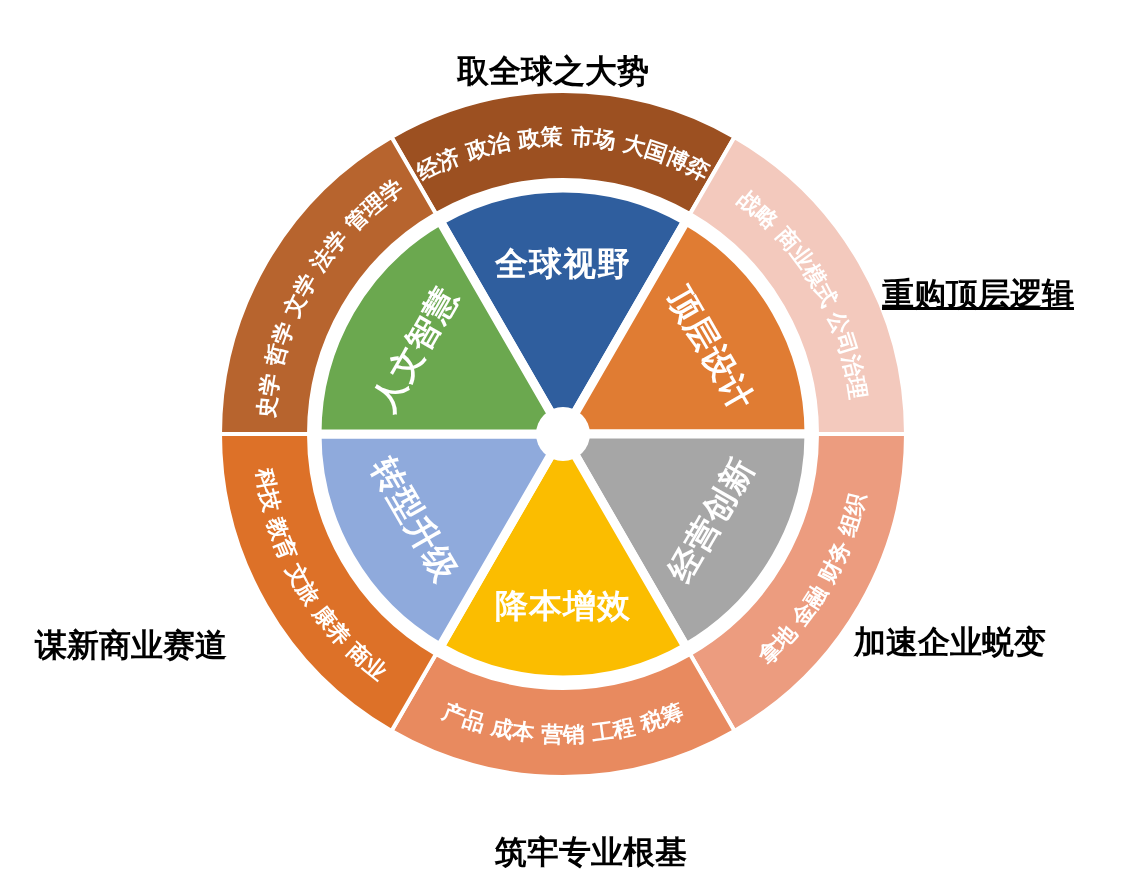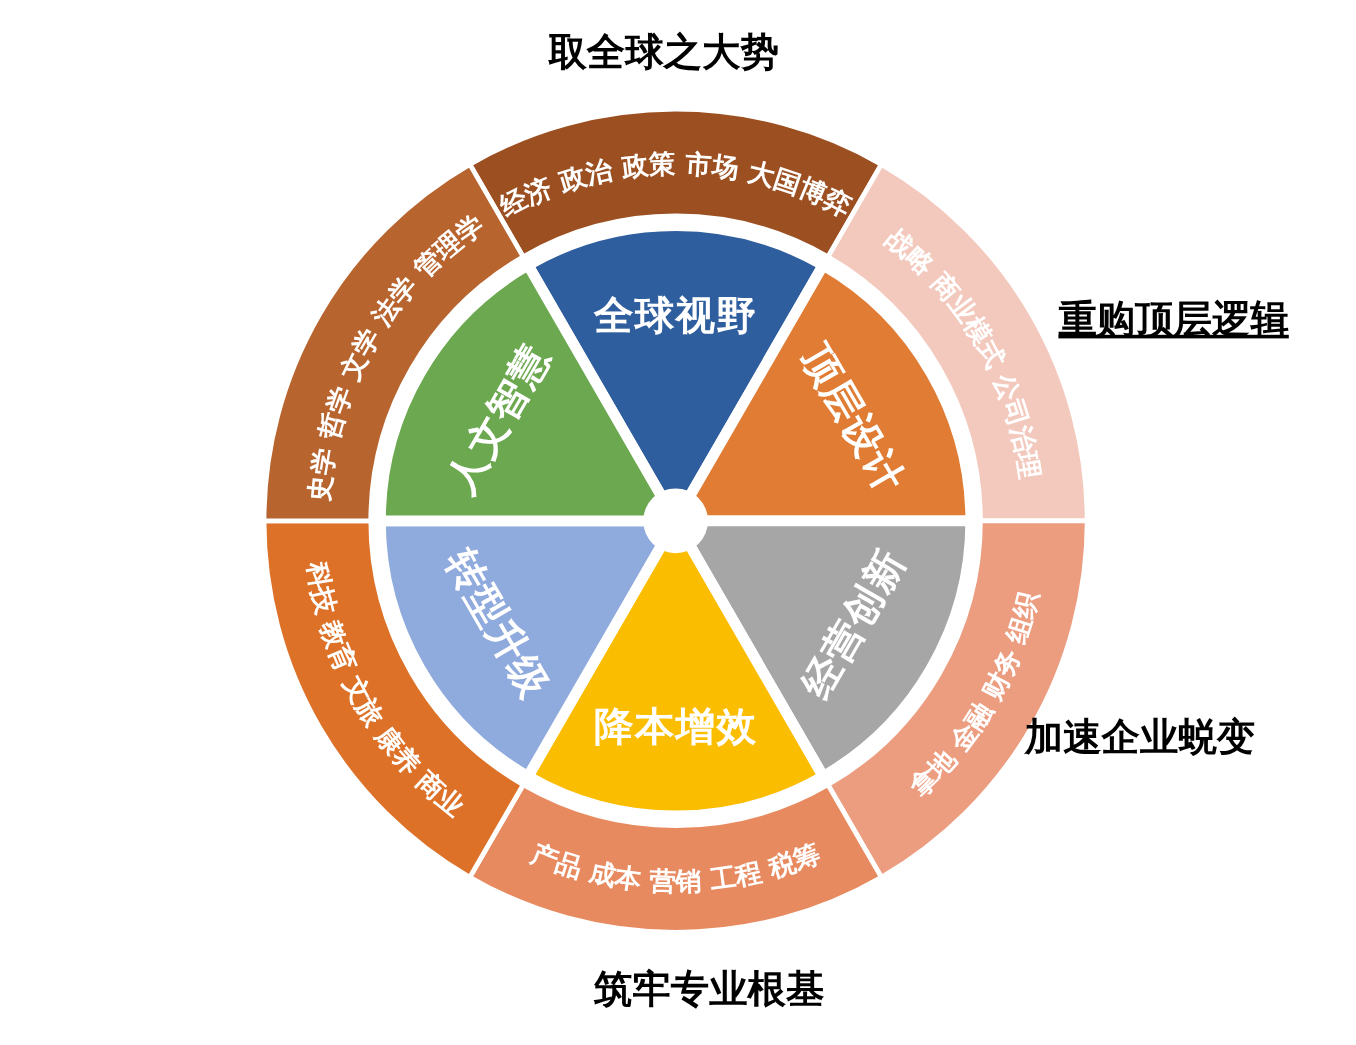--- a/index.html
+++ b/index.html
@@ -12,20 +12,21 @@
   }
   .wheel-svg{position:absolute;left:0;top:0;width:1130px;height:871px;}
   .outer-label{
     position:absolute;
     font-weight:800;
     font-size:32px;
     color:#000000;
     white-space:nowrap;
     letter-spacing:0px;
     line-height:1.05;
+    margin-top:28px;
   }
   .lbl-top{left:457px;top:27px;}
   .lbl-top-left{left:55px;top:226px;}
   .lbl-top-right{left:882px;top:250px;text-decoration:underline;}
   .lbl-bottom-left{left:35px;top:601px;}
   .lbl-bottom-right{left:854px;top:598px;}
   .lbl-bottom{left:495px;top:808px;}
 </style>
 </head>
 <body>
@@ -60,15 +61,16 @@
       <text x="563" y="263" font-size="33" font-weight="bold" fill="#ffffff" text-anchor="middle" dominant-baseline="central" letter-spacing="1" font-family="&quot;DejaVu Sans&quot;,&quot;Liberation Sans&quot;,sans-serif" transform="rotate(0 563 263)">全球视野</text>
       <text x="711.0903440471391" y="348.5" font-size="33" font-weight="bold" fill="#ffffff" text-anchor="middle" dominant-baseline="central" letter-spacing="1" font-family="&quot;DejaVu Sans&quot;,&quot;Liberation Sans&quot;,sans-serif" transform="rotate(60 711.0903440471391 348.5)">顶层设计</text>
       <text x="711.0903440471391" y="519.5" font-size="33" font-weight="bold" fill="#ffffff" text-anchor="middle" dominant-baseline="central" letter-spacing="1" font-family="&quot;DejaVu Sans&quot;,&quot;Liberation Sans&quot;,sans-serif" transform="rotate(-60 711.0903440471391 519.5)">经营创新</text>
       <text x="563" y="605" font-size="33" font-weight="bold" fill="#ffffff" text-anchor="middle" dominant-baseline="central" letter-spacing="1" font-family="&quot;DejaVu Sans&quot;,&quot;Liberation Sans&quot;,sans-serif" transform="rotate(0 563 605)">降本增效</text>
       <text x="414.90965595286104" y="519.5000000000001" font-size="33" font-weight="bold" fill="#ffffff" text-anchor="middle" dominant-baseline="central" letter-spacing="1" font-family="&quot;DejaVu Sans&quot;,&quot;Liberation Sans&quot;,sans-serif" transform="rotate(60 414.90965595286104 519.5000000000001)">转型升级</text>
       <text x="414.909655952861" y="348.5" font-size="33" font-weight="bold" fill="#ffffff" text-anchor="middle" dominant-baseline="central" letter-spacing="1" font-family="&quot;DejaVu Sans&quot;,&quot;Liberation Sans&quot;,sans-serif" transform="rotate(-60 414.909655952861 348.5)">人文智慧</text>
     </svg>
 
   <div class="outer-label lbl-top">取全球之大势</div>
   <div class="outer-label lbl-top-right">重购顶层逻辑</div>
+  <div class="outer-label lbl-bottom-left">谋新商业赛道</div>
   <div class="outer-label lbl-bottom-right">加速企业蜕变</div>
   <div class="outer-label lbl-bottom">筑牢专业根基</div>
 </div>
 
 </body></html>

